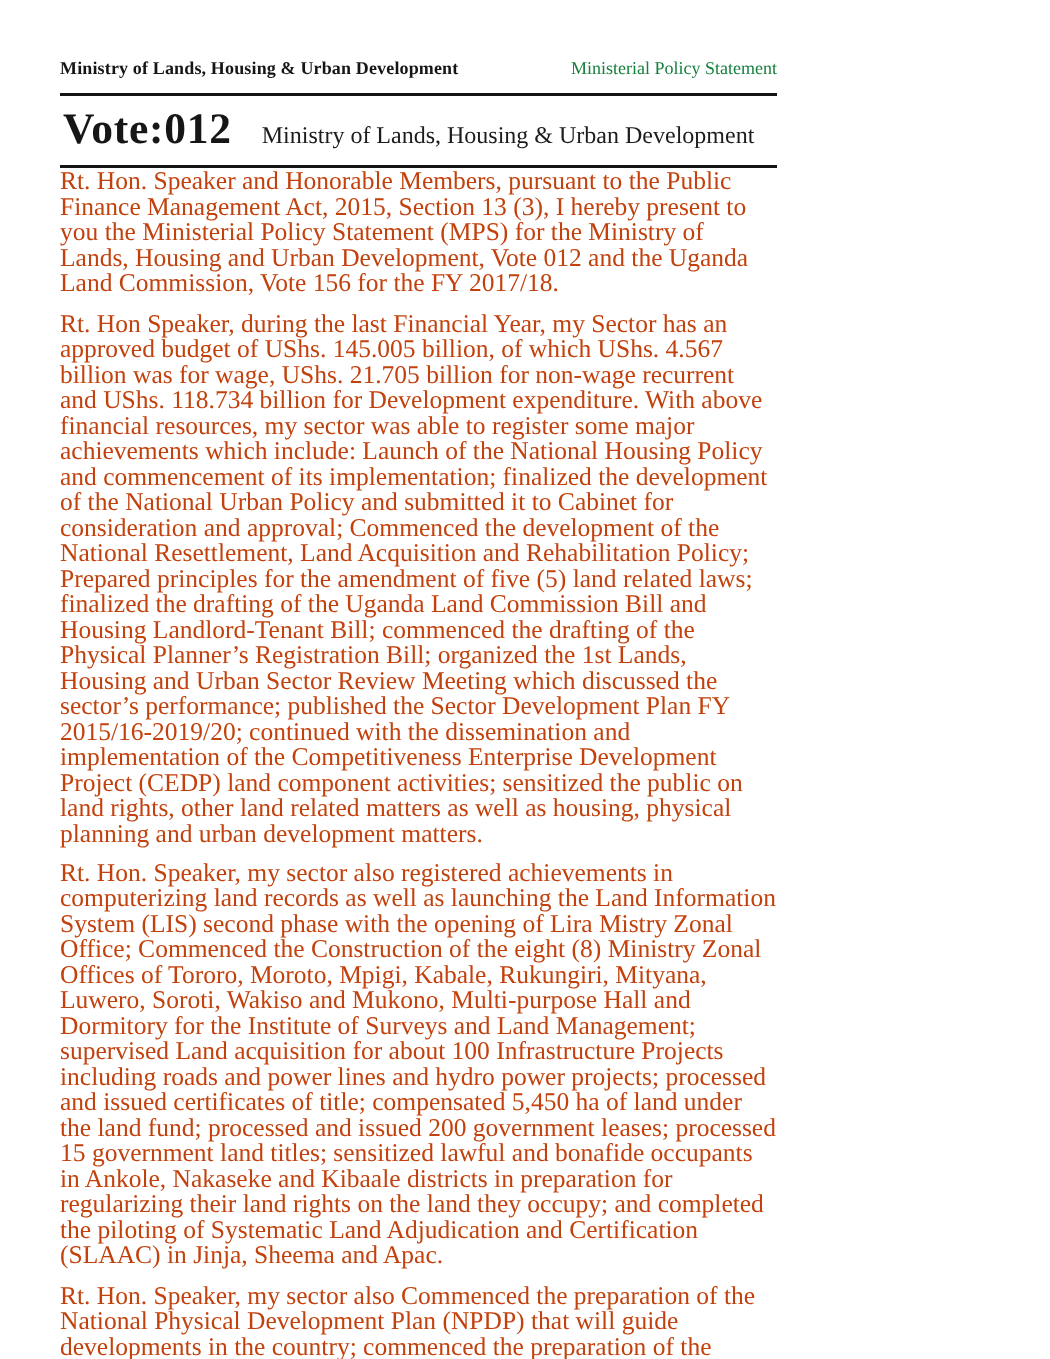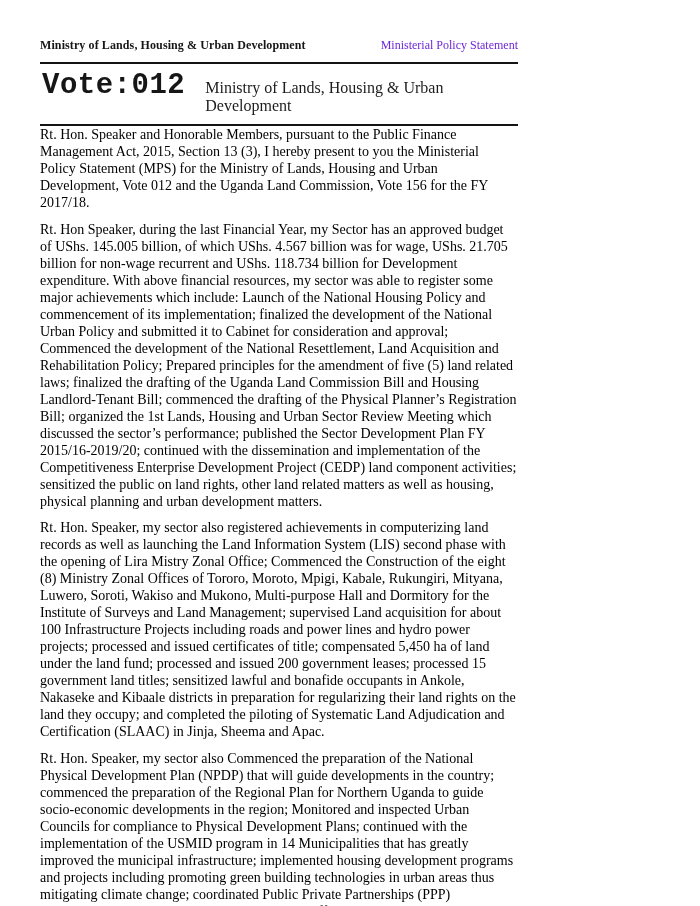--- a/index.html
+++ b/index.html
@@ -24,21 +24,21 @@
     align-items: baseline;
   }
   .doc-header .left {
     font-weight: bold;
     font-size: 12px;
     letter-spacing: 0.1px;
   }
   .doc-header .right {
     font-weight: normal;
     font-size: 12px;
-    color: #6d28d9;
+    color: #15803d;
   }
   .rule-thick {
     border: none;
     border-top: 2.5px solid #141414;
     margin: 9px 0 0 0;
   }
   .rule-thin {
     border: none;
     border-top: 2px solid #141414;
     margin: 0;
@@ -46,38 +46,37 @@
   .vote-row {
     display: flex;
     align-items: baseline;
     padding: 7px 0 9px 2px;
   }
   .vote-number {
     font-size: 29px;
     font-weight: bold;
     letter-spacing: 0.5px;
     line-height: 1.05;
-    font-family: Liberation Mono, monospace;
   }
   .vote-title {
     font-size: 16px;
     margin-left: 20px;
     color: #1c1c1c;
   }
   .section-heading {
     font-size: 14px;
     font-weight: bold;
     margin: 15px 0 22px 0;
   }
   .body-text p {
-    font-size: 14px;
+    font-size: 17px;
     line-height: 17px;
     margin: 0 0 9.5px 0;
     text-align: left;
-    color: #000000;
+    color: #c2410c;
   }
 </style>
 </head>
 <body>
 
 <div class="page">
 
   <div class="doc-header">
     <span class="left">Ministry of Lands, Housing &amp; Urban Development</span>
     <span class="right">Ministerial Policy Statement</span>

